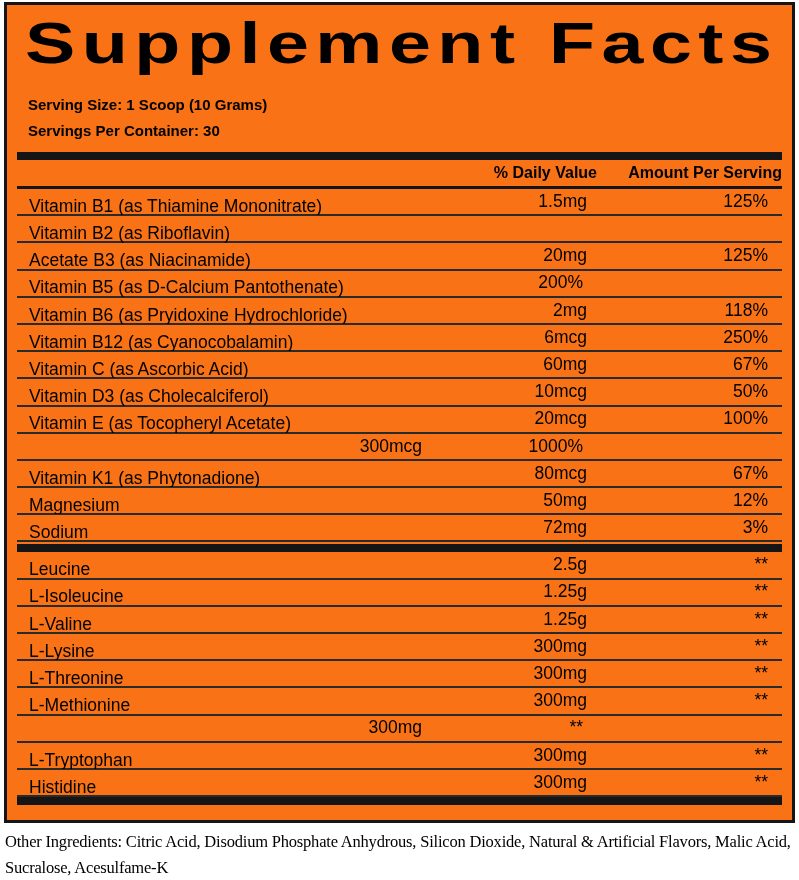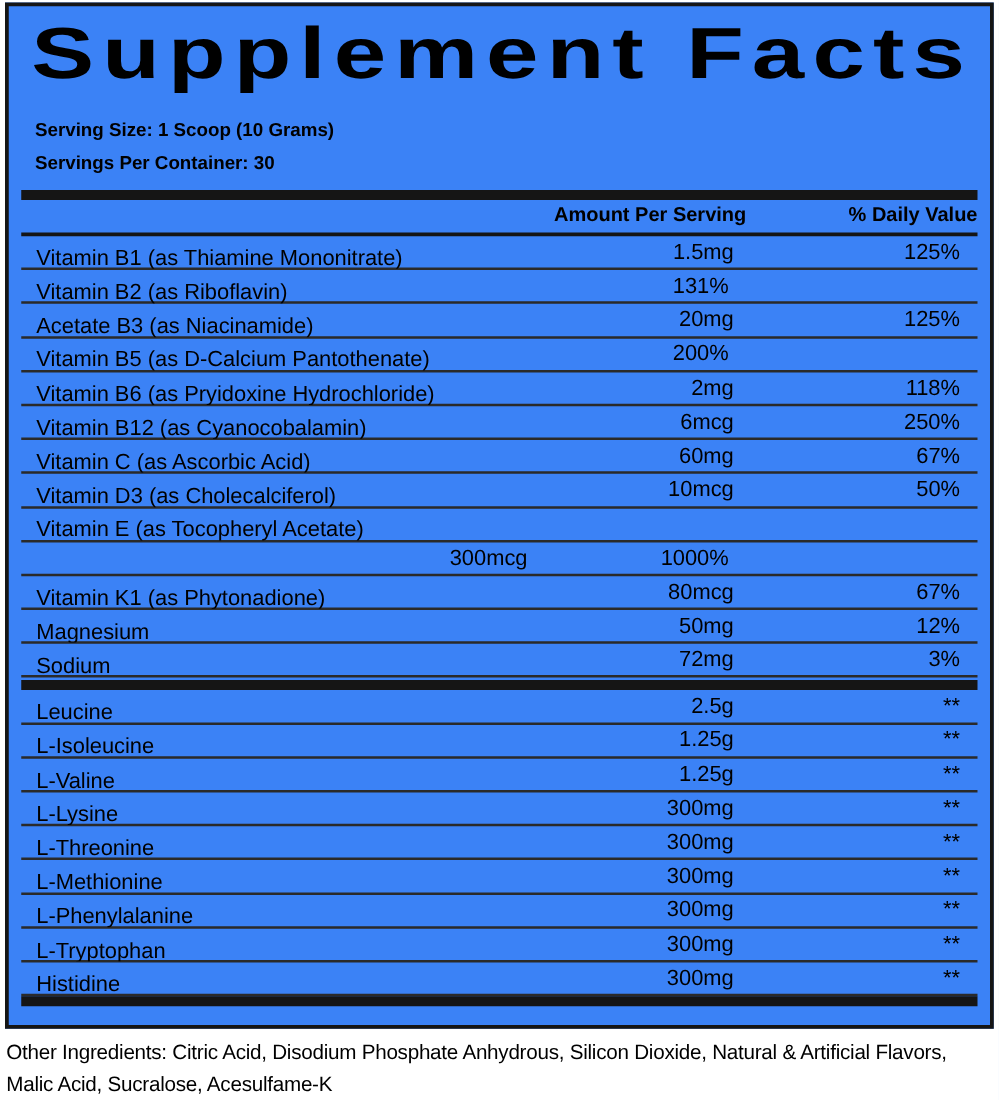--- a/index.html
+++ b/index.html
@@ -18,21 +18,21 @@
     overflow: hidden;
   }
   .facts-box {
     position: absolute;
     left: 4px;
     top: 2px;
     width: 791px;
     height: 821px;
     border: 3px solid #151515;
     box-sizing: border-box;
-    background: #3b82f6;
+    background: #f97316;
   }
   .title-wrap {
     height: 71px;
     padding: 8px 0 0 18px;
     overflow: visible;
     white-space: nowrap;
   }
   .title {
     margin: 0;
     font-size: 58px;
@@ -104,20 +104,21 @@
   .col-header .cell.dv { padding-right: 0; }
   .other-ingredients {
     position: absolute;
     left: 5px;
     top: 829px;
     width: 792px;
     margin: 0;
     font-size: 16.5px;
     letter-spacing: -0.2px;
     line-height: 26px;
+    font-family: Liberation Serif, serif;
   }
 </style>
 </head>
 <body>
 
 <div class="page">
 
   <div class="facts-box">
 
     <div class="title-wrap">
@@ -126,34 +127,33 @@
 
     <div class="serving-block">
       <div class="serving-line">Serving Size: 1 Scoop (10 Grams)</div>
       <div class="serving-line">Servings Per Container: 30</div>
     </div>
 
     <div class="thick-bar"></div>
 
     <div class="col-header">
       <span class="cell name"></span>
+      <span class="cell dv hdr">% Daily Value</span>
       <span class="cell amount hdr">Amount Per Serving</span>
-      <span class="cell dv hdr">% Daily Value</span>
     </div>
 
     <div class="rows">
   <div class="row">
     <span class="cell name">Vitamin B1 (as Thiamine Mononitrate)</span>
     <span class="cell amount">1.5mg</span>
     <span class="cell dv">125%</span>
   </div>
 
   <div class="row">
     <span class="cell name">Vitamin B2 (as Riboflavin)</span>
-    <span class="cell dv">131%</span>
   </div>
 
   <div class="row">
     <span class="cell name">Acetate B3 (as Niacinamide)</span>
     <span class="cell amount">20mg</span>
     <span class="cell dv">125%</span>
   </div>
 
   <div class="row">
     <span class="cell name">Vitamin B5 (as D-Calcium Pantothenate)</span>
@@ -179,20 +179,22 @@
   </div>
 
   <div class="row">
     <span class="cell name">Vitamin D3 (as Cholecalciferol)</span>
     <span class="cell amount">10mcg</span>
     <span class="cell dv">50%</span>
   </div>
 
   <div class="row">
     <span class="cell name">Vitamin E (as Tocopheryl Acetate)</span>
+    <span class="cell amount">20mcg</span>
+    <span class="cell dv">100%</span>
   </div>
 
   <div class="row">
     <span class="cell amount">300mcg</span>
     <span class="cell dv">1000%</span>
   </div>
 
   <div class="row">
     <span class="cell name">Vitamin K1 (as Phytonadione)</span>
     <span class="cell amount">80mcg</span>
@@ -245,21 +247,20 @@
     <span class="cell dv">**</span>
   </div>
 
   <div class="row">
     <span class="cell name">L-Methionine</span>
     <span class="cell amount">300mg</span>
     <span class="cell dv">**</span>
   </div>
 
   <div class="row">
-    <span class="cell name">L-Phenylalanine</span>
     <span class="cell amount">300mg</span>
     <span class="cell dv">**</span>
   </div>
 
   <div class="row">
     <span class="cell name">L-Tryptophan</span>
     <span class="cell amount">300mg</span>
     <span class="cell dv">**</span>
   </div>
 

